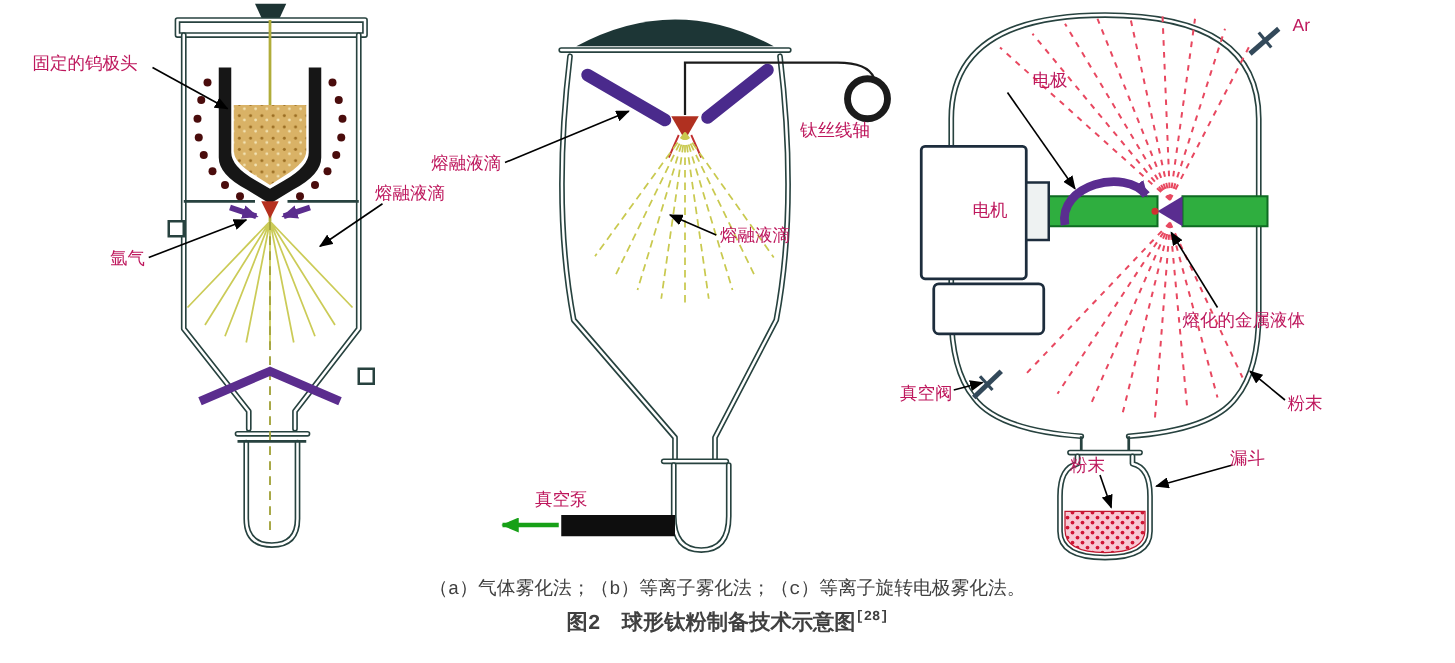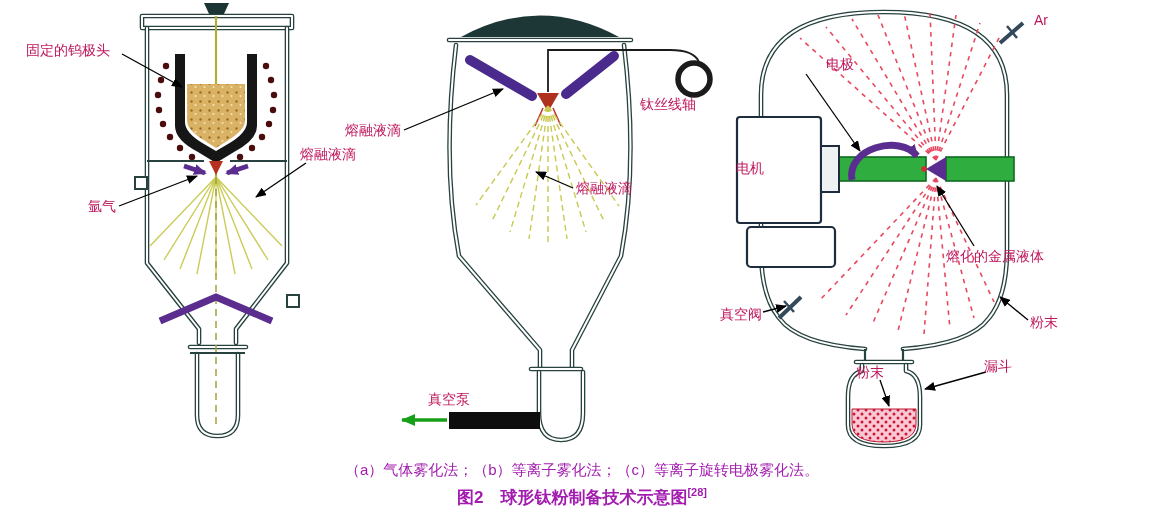--- a/index.html
+++ b/index.html
@@ -1,21 +1,21 @@
 <!DOCTYPE html>
 <html><head>
 <meta charset="utf-8">
 <style>
   html,body{margin:0;padding:0;background:#fff;}
   .stage{position:relative;width:1164px;height:530px;background:#fff;overflow:hidden;
          font-family:"Liberation Sans","DejaVu Sans",sans-serif;}
   svg.scene{position:absolute;left:0;top:0;}
   .lbl{position:absolute;font-size:14px;color:#be185d;white-space:nowrap;line-height:1.15;}
-  .cap{position:absolute;left:0;width:100%;text-align:center;color:#a21caf;
-       font-family:Liberation Sans, sans-serif;}
+  .cap{position:absolute;left:0;width:100%;text-align:center;color:#404040;
+       font-family:Liberation Mono, monospace;}
   .cap1{top:461px;font-size:15px;}
   .cap2{top:486px;font-size:17px;font-weight:bold;}
   .cap2 sup{font-size:11px;}
   
   .wo{fill:none;stroke:#27423f;stroke-width:4.6;stroke-linejoin:round;stroke-linecap:round;}
   .wi{fill:none;stroke:#fff;stroke-width:2;stroke-linejoin:round;stroke-linecap:round;}
   .thin{fill:#fff;stroke:#27423f;stroke-width:2;}
   .leader{fill:none;stroke:#000;stroke-width:1.3;}
 </style>
 </head>
@@ -173,21 +173,21 @@
 <div class="lbl" style="left:26px;top:42px">固定的钨极头</div>
 <div class="lbl" style="left:88px;top:198px">氩气</div>
 <div class="lbl" style="left:300px;top:146px">熔融液滴</div>
 
 <div class="lbl" style="left:345px;top:122px">熔融液滴</div>
 <div class="lbl" style="left:640px;top:96px">钛丝线轴</div>
 <div class="lbl" style="left:576px;top:180px">熔融液滴</div>
 <div class="lbl" style="left:428px;top:391px">真空泵</div>
 
 <div class="lbl" style="left:826px;top:56px">电极</div>
-<div class="lbl" style="left:736px;top:160px">电机</div>
+<div class="lbl" style="left:778px;top:160px">电机</div>
 <div class="lbl" style="left:1034px;top:12px">Ar</div>
 <div class="lbl" style="left:946px;top:248px">熔化的金属液体</div>
 <div class="lbl" style="left:720px;top:306px">真空阀</div>
 <div class="lbl" style="left:1030px;top:314px">粉末</div>
 <div class="lbl" style="left:856px;top:364px">粉末</div>
 <div class="lbl" style="left:984px;top:358px">漏斗</div>
 
 <div class="cap cap1">（a）气体雾化法；（b）等离子雾化法；（c）等离子旋转电极雾化法。</div>
 <div class="cap cap2">
   <span>图2　球形钛粉制备技术示意图</span><sup>[28]</sup>

